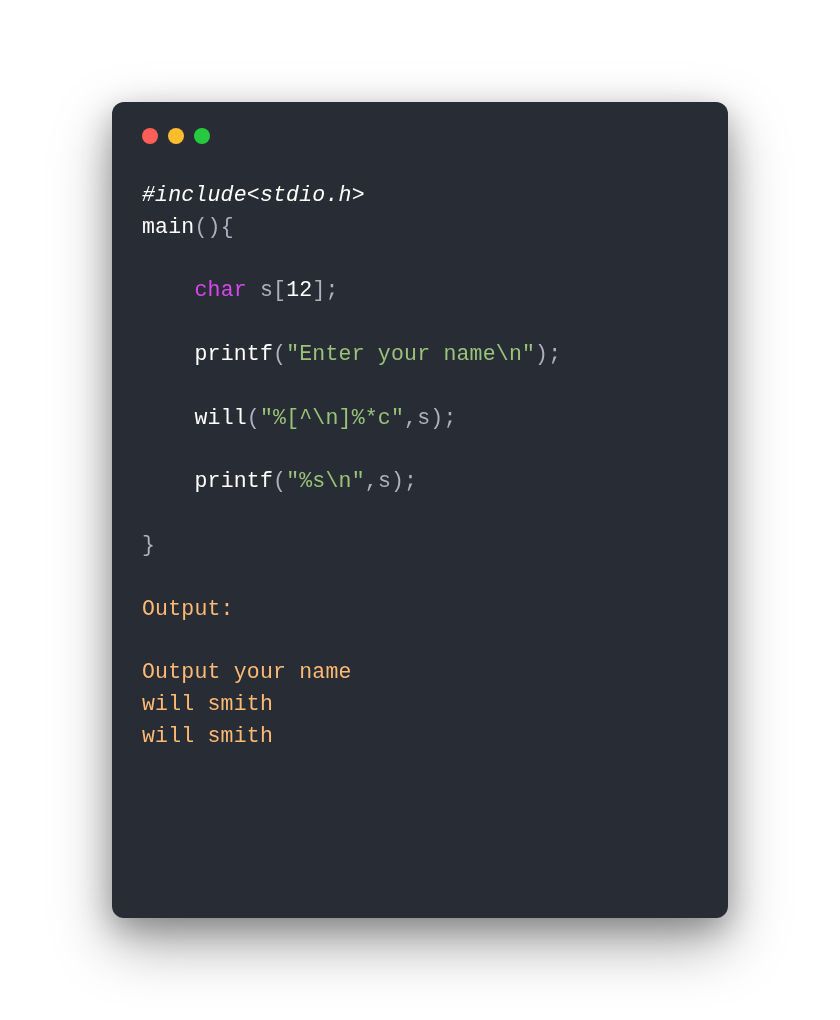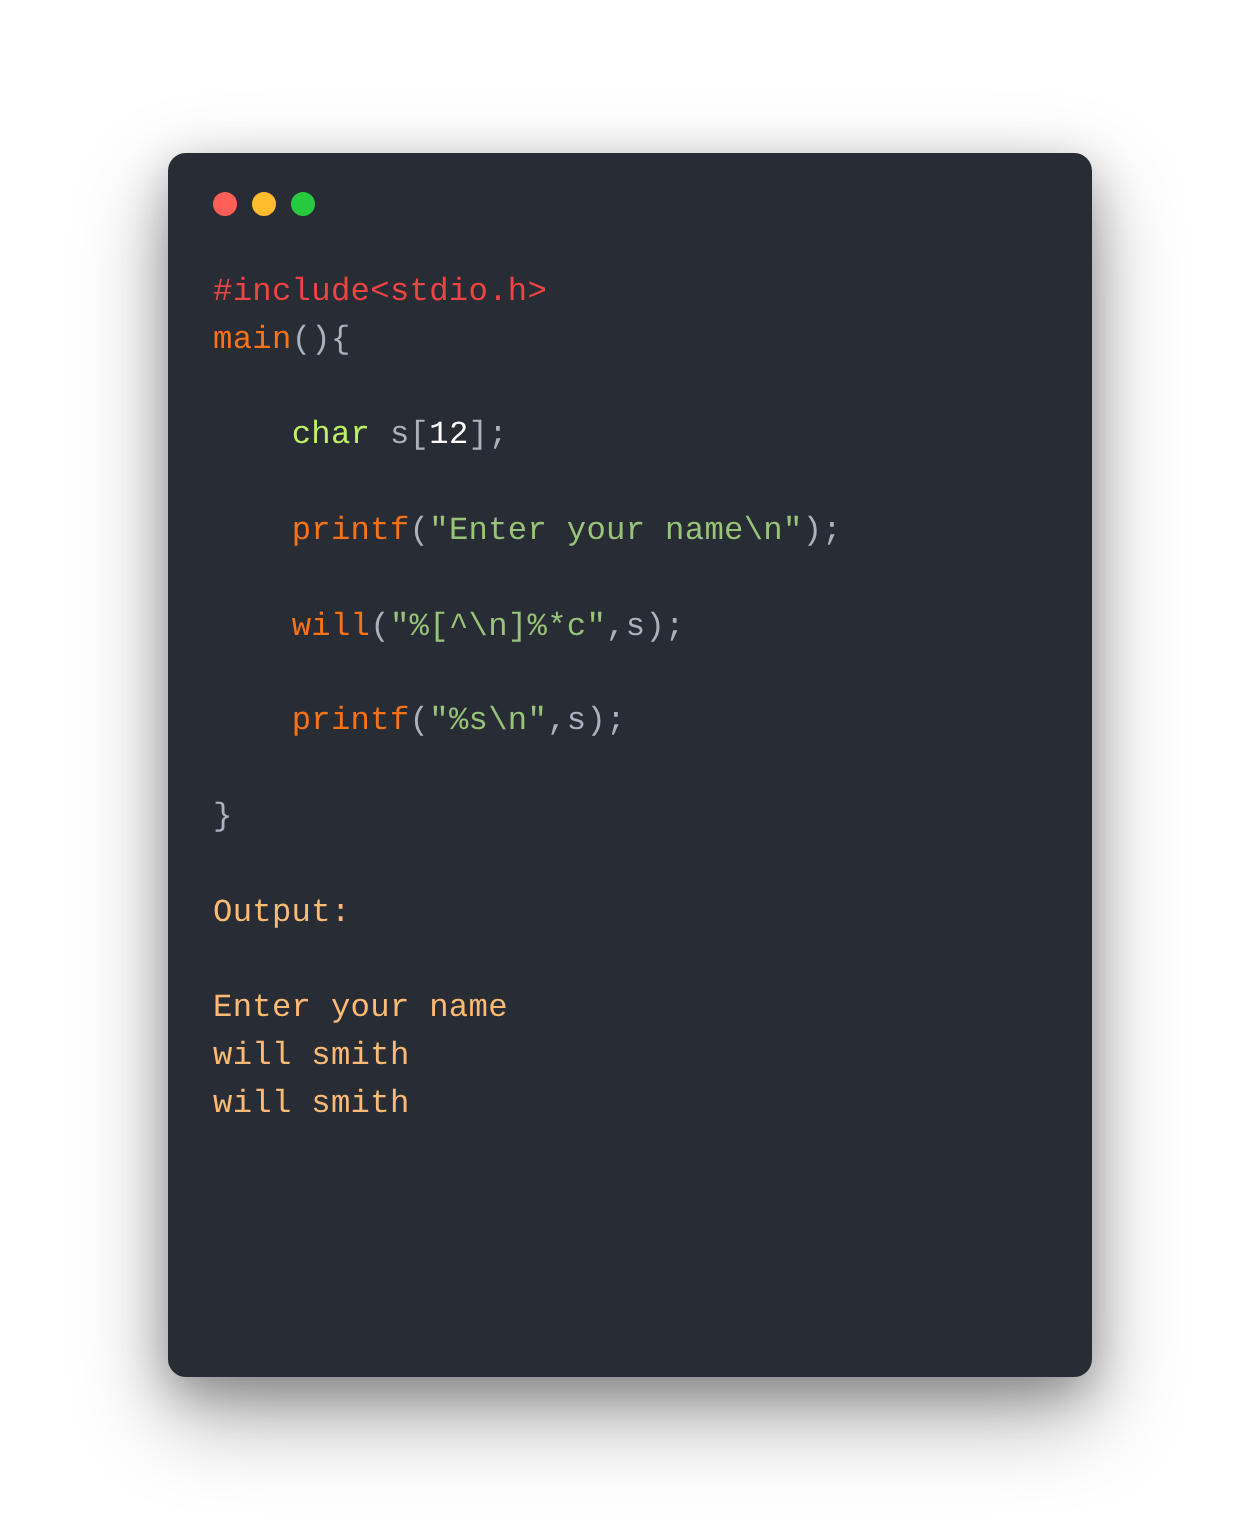--- a/index.html
+++ b/index.html
@@ -38,24 +38,24 @@
     .dot.red { background: #ff5f56; }
     .dot.yellow { background: #ffbd2e; }
     .dot.green { background: #27c93f; }
     .code {
       font-size: 21.5px;
       line-height: 1.48;
       white-space: pre;
       color: #abb2bf;
       letter-spacing: 0.2px;
     }
-    .tok-preproc { color: #ef4444; }
-    .tok-func { color: #f97316; font-family: Liberation Mono, monospace; }
+    .tok-preproc { color: #ffffff; font-style: italic; }
+    .tok-func { color: #ffffff; font-family: Liberation Mono, monospace; }
     .tok-punct { color: #abb2bf; }
-    .tok-kw { color: #bef264; margin-top: 45px; }
+    .tok-kw { color: #d946ef; margin-top: 45px; }
     .tok-num { color: #ffffff; }
     .tok-str { color: #98c379; }
     .tok-id { color: #abb2bf; }
     .tok-out { color: #fdba74; }
   </style>
 </head>
 <body>
 
 <div class="window">
   <div class="traffic-lights">
@@ -71,16 +71,16 @@
 <span>    </span><span class="tok-func">printf</span><span class="tok-punct">(</span><span class="tok-str">"Enter your name\n"</span><span class="tok-punct">);</span>
 
 <span>    </span><span class="tok-func">will</span><span class="tok-punct">(</span><span class="tok-str">"%[^\n]%*c"</span><span class="tok-id">,s</span><span class="tok-punct">);</span>
 
 <span>    </span><span class="tok-func">printf</span><span class="tok-punct">(</span><span class="tok-str">"%s\n"</span><span class="tok-id">,s</span><span class="tok-punct">);</span>
 
 <span class="tok-punct">}</span>
 
 <span class="tok-out">Output:</span>
 
-<span class="tok-out">Enter your name</span>
+<span class="tok-out">Output your name</span>
 <span class="tok-out">will smith</span>
 <span class="tok-out">will smith</span></div>
 </div>
 
 </body></html>

